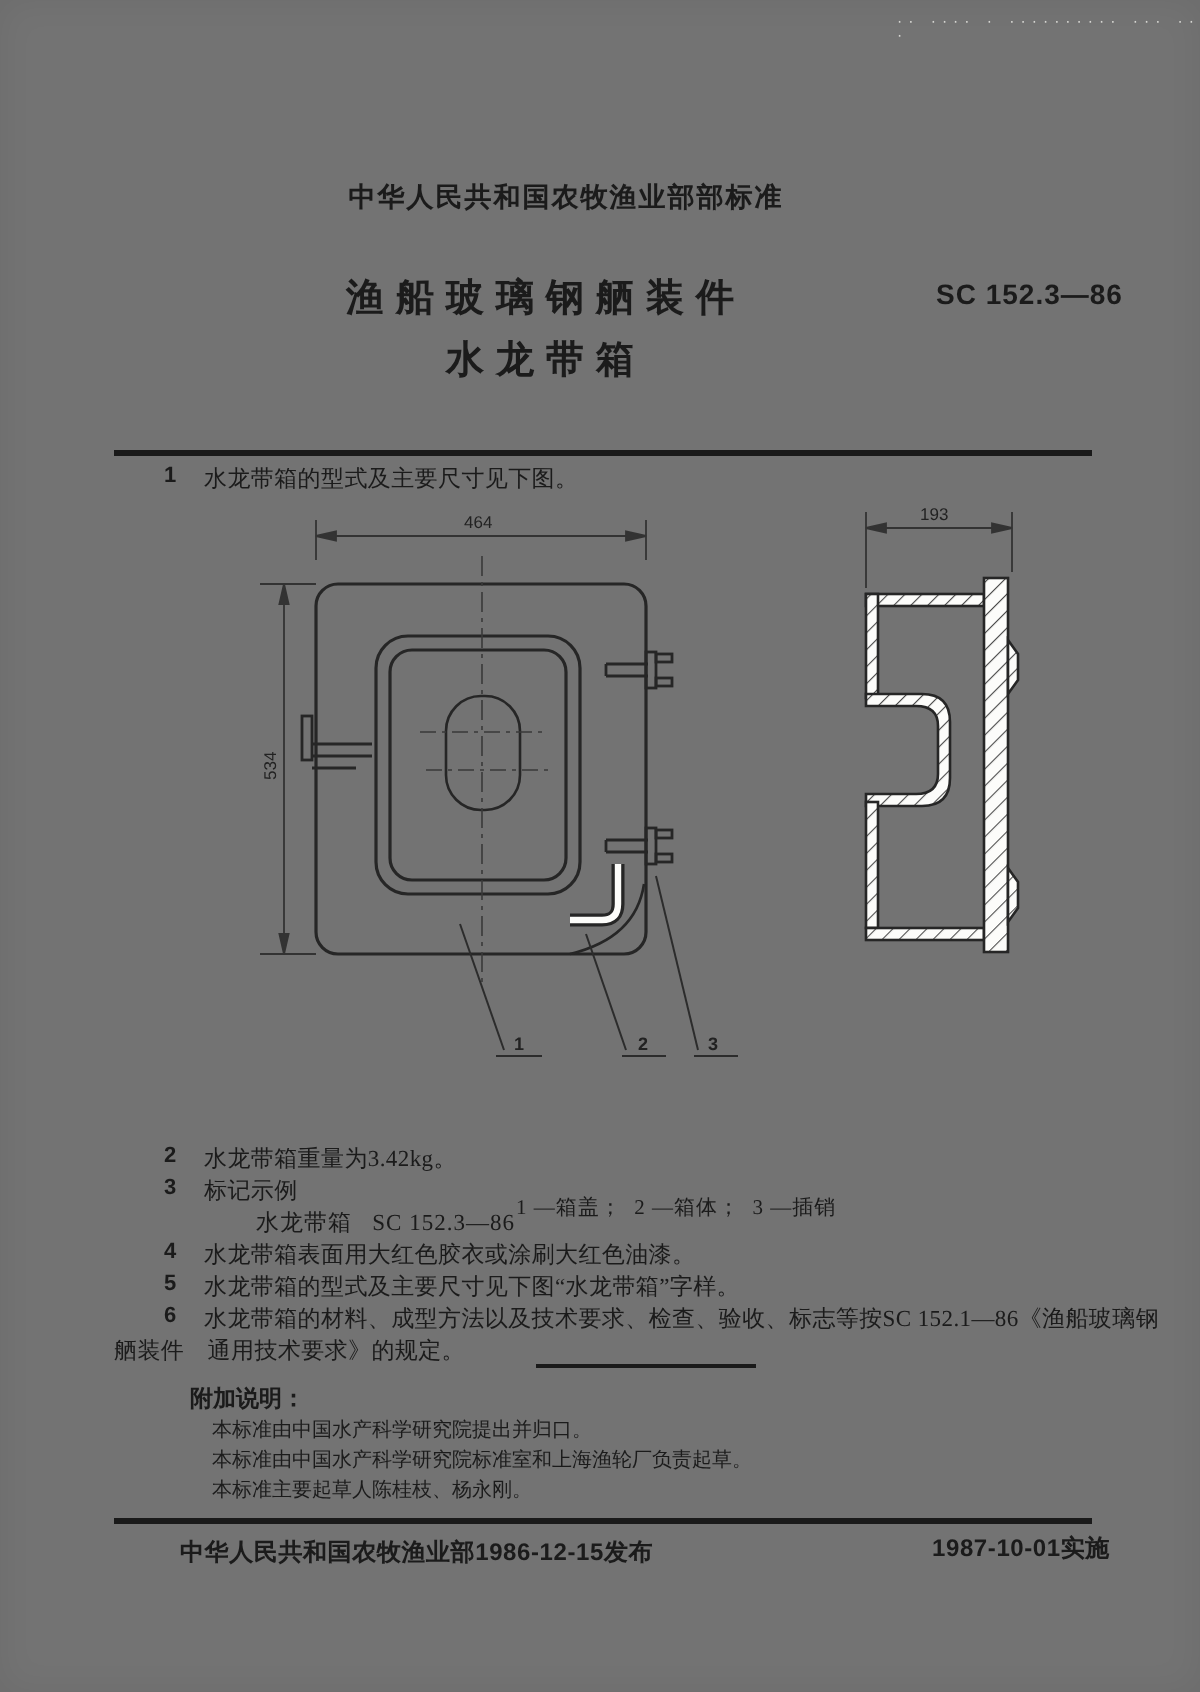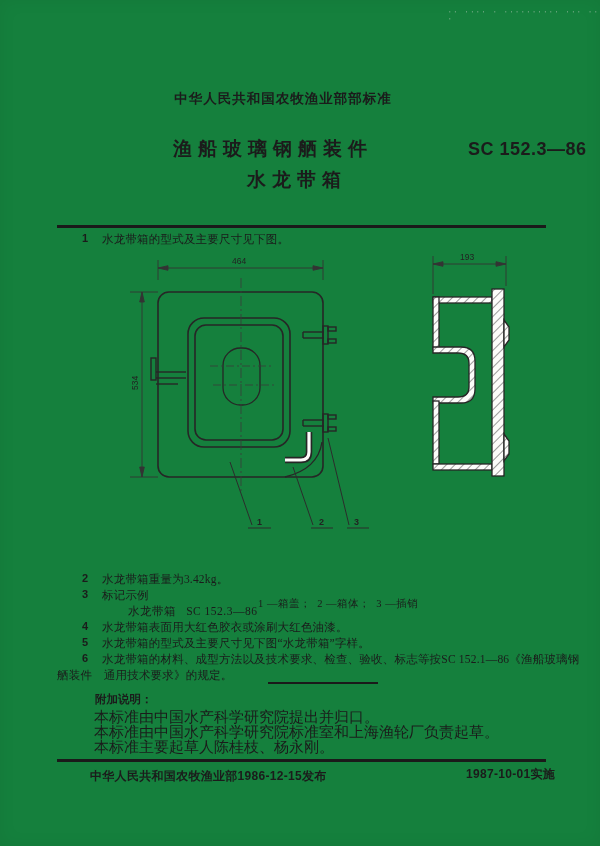--- a/index.html
+++ b/index.html
@@ -1,58 +1,58 @@
 <!DOCTYPE html>
 <html><head>
 <meta charset="utf-8">
 <style>
   html,body{margin:0;padding:0;background:#e9e9e6;}
   .page{
     position:relative;width:600px;height:846px;margin:0 auto;
-    background:#15803d;overflow:hidden;
+    background:#737373;overflow:hidden;
     font-family:"Liberation Serif","DejaVu Serif",serif;
     color:#1b1b1b;
     box-shadow:inset 0 0 18px rgba(0,0,0,0.06);
   }
   .abs{position:absolute;}
   .scan-noise{color:#d6d6d2;font-size:6px;letter-spacing:2px;font-family:"DejaVu Sans Mono",monospace;}
   .org{
     top:90px;left:0;width:566px;text-align:center;
     font-family:"Liberation Sans","DejaVu Sans",sans-serif;
     font-weight:bold;font-size:13.5px;letter-spacing:1px;
   }
   .title1{
     top:136px;left:0;width:546px;text-align:center;
     font-family:"Liberation Sans","DejaVu Sans",sans-serif;
     font-weight:bold;font-size:19px;letter-spacing:6px;
   }
   .title2{
     top:167px;left:0;width:546px;text-align:center;
     font-family:"Liberation Sans","DejaVu Sans",sans-serif;
-    font-weight:bold;font-size:19px;letter-spacing:6px;padding-left:24px;
+    font-weight:bold;font-size:19px;letter-spacing:6px;
   }
   .stdno{
     top:139px;left:468px;
     font-family:"Liberation Sans","DejaVu Sans",sans-serif;
-    font-weight:bold;font-size:18px;letter-spacing:0.5px;
+    font-weight:bold;font-size:14px;letter-spacing:0.5px;
   }
   .rule{background:#1a1a1a;}
   .rule-top{top:225px;left:57px;width:489px;height:3px;}
   .rule-mid{top:682px;left:268px;width:110px;height:2px;}
   .rule-bottom{top:759px;left:57px;width:489px;height:3px;}
   .clause{font-size:11.5px;white-space:nowrap;letter-spacing:0.2px;}
   .clause .no{
     position:absolute;left:82px;font-weight:bold;
     font-family:"Liberation Sans","DejaVu Sans",sans-serif;font-size:11px;
   }
   .clause .txt{position:absolute;left:102px;text-align:center;}
   .subline{font-size:11.5px;white-space:pre;letter-spacing:0.5px;}
   .caption{font-size:10.5px;white-space:pre;letter-spacing:0.5px;}
   .appendix-h{font-weight:bold;font-size:11.5px;font-family:"Liberation Sans","DejaVu Sans",sans-serif;}
-  .appendix-l{font-size:15px;white-space:nowrap;}
+  .appendix-l{font-size:10px;white-space:nowrap;margin-left:12px;}
   .footer-issue,.footer-impl{
     font-family:"Liberation Sans","DejaVu Sans",sans-serif;
     font-weight:bold;font-size:12px;white-space:nowrap;letter-spacing:0.3px;
   }
   svg text{
     font-family:"Liberation Sans","DejaVu Sans",sans-serif;
     fill:#222;
   }
 </style>
 </head>

